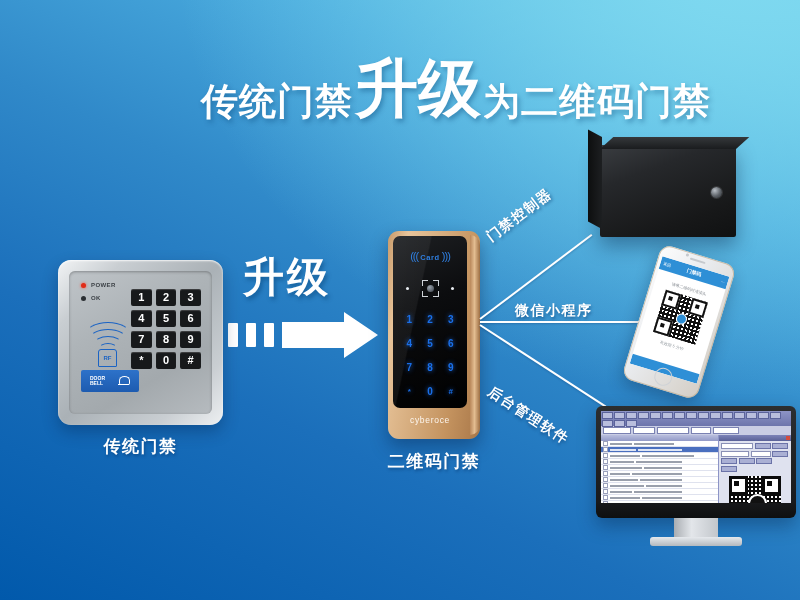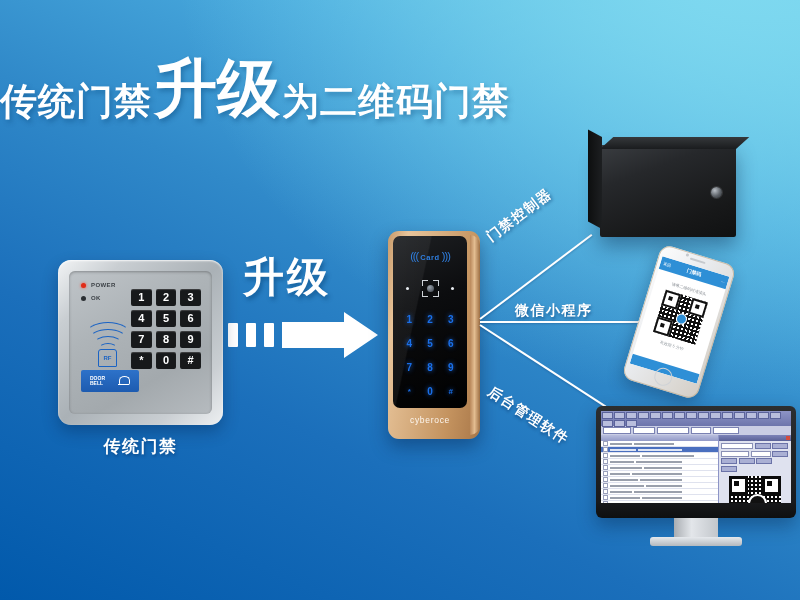--- a/index.html
+++ b/index.html
@@ -9,21 +9,21 @@
   }
   #stage{
     position:relative;width:800px;height:600px;overflow:hidden;
     background:
       radial-gradient(ellipse 900px 700px at 92% -6%, #7fd9f0 0%, rgba(127,217,240,0) 62%),
       linear-gradient(205deg,#6fd0ea 0%,#49aadd 24%,#3089c9 46%,#1b6fbb 68%,#0159ab 100%);
   }
 
   
   #headline{
-    position:absolute;left:0;top:46px;width:711px;text-align:left;
+    position:absolute;left:0;top:46px;width:711px;text-align:right;
     white-space:nowrap;color:#ffffff;
     text-shadow:2px 3px 5px rgba(0,60,110,.38);
   }
   #headline .small{
     font-size:37px;font-weight:700;letter-spacing:1px;vertical-align:-6px;
   }
   #headline .big{
     font-size:63px;font-weight:700;letter-spacing:0px;vertical-align:-2px;
     margin:0 2px;
   }
@@ -371,20 +371,21 @@
         <span class="qkey">7</span>
         <span class="qkey">8</span>
         <span class="qkey">9</span>
         <span class="qkey sym">*</span>
         <span class="qkey">0</span>
         <span class="qkey sym">#</span>
       </div>
     </div>
     <div id="qr-brand">cyberoce</div>
   </div>
+  <div id="qr-caption">二维码门禁</div>
 
   <div class="conn" id="conn-1"></div>
   <div class="conn" id="conn-2"></div>
   <div class="conn" id="conn-3"></div>
   <div class="conn-label" id="label-1">门禁控制器</div>
   <div class="conn-label" id="label-2">微信小程序</div>
   <div class="conn-label" id="label-3">后台管理软件</div>
 
   <div id="controller">
     <div id="ctrl-front">

